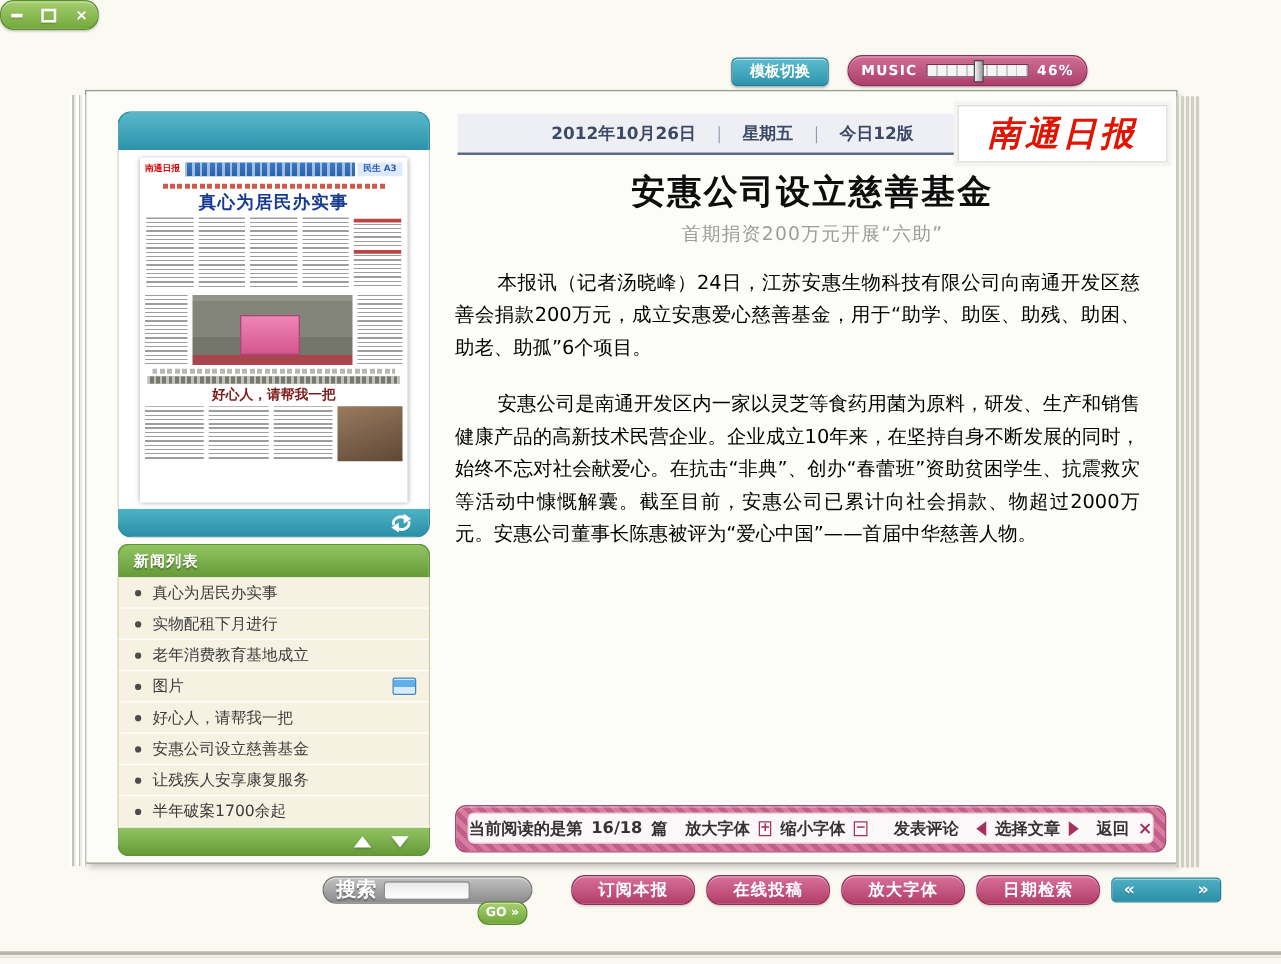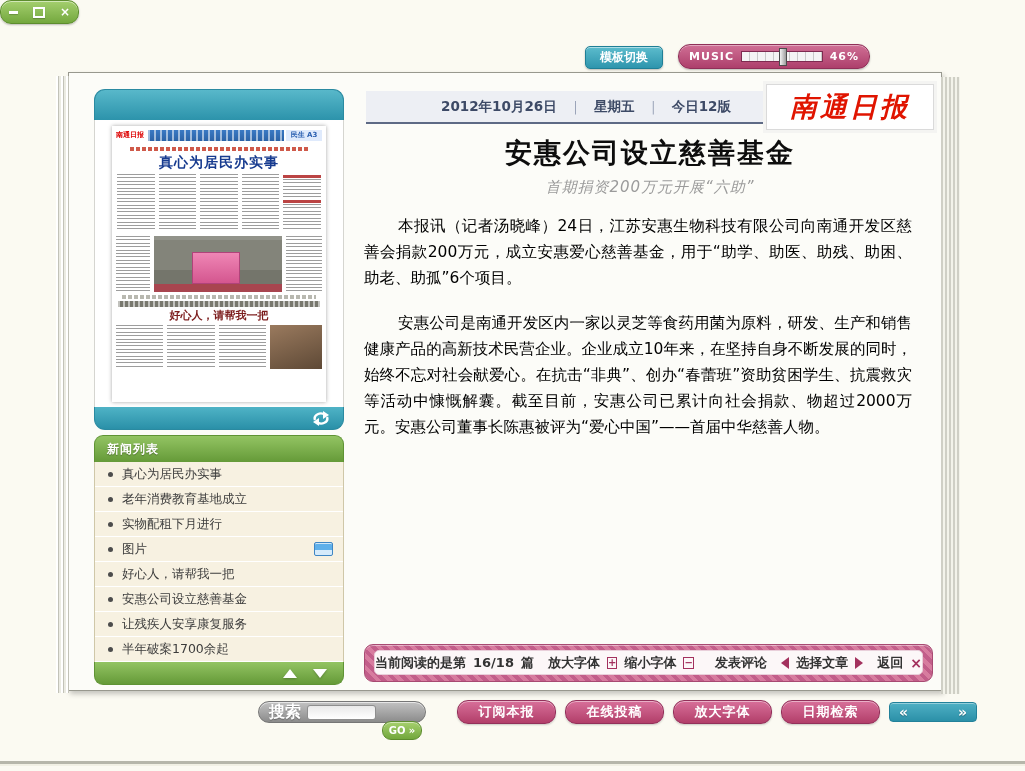--- a/index.html
+++ b/index.html
@@ -77,21 +77,21 @@
   .tri-up{width:0;height:0;border-left:7px solid transparent;border-right:7px solid transparent;border-bottom:9px solid #fff;cursor:pointer;filter:drop-shadow(0 1px 1px rgba(0,0,0,.25));}
   .tri-down{width:0;height:0;border-left:7px solid transparent;border-right:7px solid transparent;border-top:9px solid #fff;cursor:pointer;filter:drop-shadow(0 1px 1px rgba(0,0,0,.25));}
 
   
   #date-strip{position:absolute;left:297px;top:18px;width:440px;height:31px;background:#edeff4;border-bottom:2px solid #5e6a85;display:flex;align-items:center;justify-content:center;gap:12px;color:#3d4a66;font-size:13.5px;font-weight:bold;}
   #date-strip .sep{color:#8a94ad;font-weight:normal;}
   #logo-box{position:absolute;left:697px;top:11px;width:166px;height:44px;background:#fff;border:1px solid #dadada;box-shadow:0 0 0 3px #f4f4f2;display:flex;align-items:center;justify-content:center;}
   #logo-text{color:#e01400;font-family:"DejaVu Serif",serif;font-style:italic;font-weight:bold;font-size:27px;letter-spacing:3px;white-space:nowrap;}
   #article{position:absolute;left:295px;top:62px;width:572px;}
   #article-title{margin:0;text-align:center;font-size:27px;font-weight:bold;color:#0d0d0d;letter-spacing:2px;}
-  #article-subtitle{margin:7px 0 0;text-align:center;font-size:15px;font-weight:normal;color:#9b9b9b;letter-spacing:1px;font-style:italic;}
+  #article-subtitle{margin:7px 0 0;text-align:center;font-size:15px;font-weight:normal;color:#9b9b9b;letter-spacing:1px;}
   #article-body{margin-top:16px;width:548px;}
   #article-body p{margin:0 0 19px;font-size:15.5px;line-height:26px;color:#000;text-align:justify;text-indent:2.2em;}
 
   
   #reading-bar{position:absolute;left:295px;top:571px;width:567px;height:36px;border-radius:9px;border:1px solid #aa video;border:1px solid #a84a72;
     background:repeating-linear-gradient(45deg,#d77c9f 0 4px,#c25e8a 4px 8px);box-shadow:inset 0 1px 0 rgba(255,255,255,.45);}
   #reading-inner{position:absolute;left:9px;right:9px;top:5px;bottom:6px;background:#fcf7f8;border:1px solid #e9cfda;border-radius:5px;display:flex;align-items:center;justify-content:center;gap:7px;font-size:13px;font-weight:bold;color:#333;white-space:nowrap;}
   .rb-ico{display:inline-flex;align-items:center;justify-content:center;width:12px;height:12px;border:1px solid #a3315e;color:#a3315e;font-size:10px;line-height:10px;font-weight:bold;cursor:pointer;box-sizing:border-box;}
   .rb-tri-l{width:0;height:0;border-top:6px solid transparent;border-bottom:6px solid transparent;border-right:8px solid #a3315e;cursor:pointer;}
   .rb-tri-r{width:0;height:0;border-top:6px solid transparent;border-bottom:6px solid transparent;border-left:8px solid #a3315e;cursor:pointer;}
@@ -195,25 +195,25 @@
 
     <div id="news-panel">
       <div id="news-header">新闻列表</div>
       <ul id="news-list">
           <li>
             <span class="dot"></span>
             <span>真心为居民办实事</span>
           </li>
           <li>
             <span class="dot"></span>
+            <span>实物配租下月进行</span>
+          </li>
+          <li>
+            <span class="dot"></span>
             <span>老年消费教育基地成立</span>
-          </li>
-          <li>
-            <span class="dot"></span>
-            <span>实物配租下月进行</span>
           </li>
           <li>
             <span class="dot"></span>
             <span>图片</span>
             <span class="img-ico"></span>
           </li>
           <li>
             <span class="dot"></span>
             <span>好心人，请帮我一把</span>
           </li>

